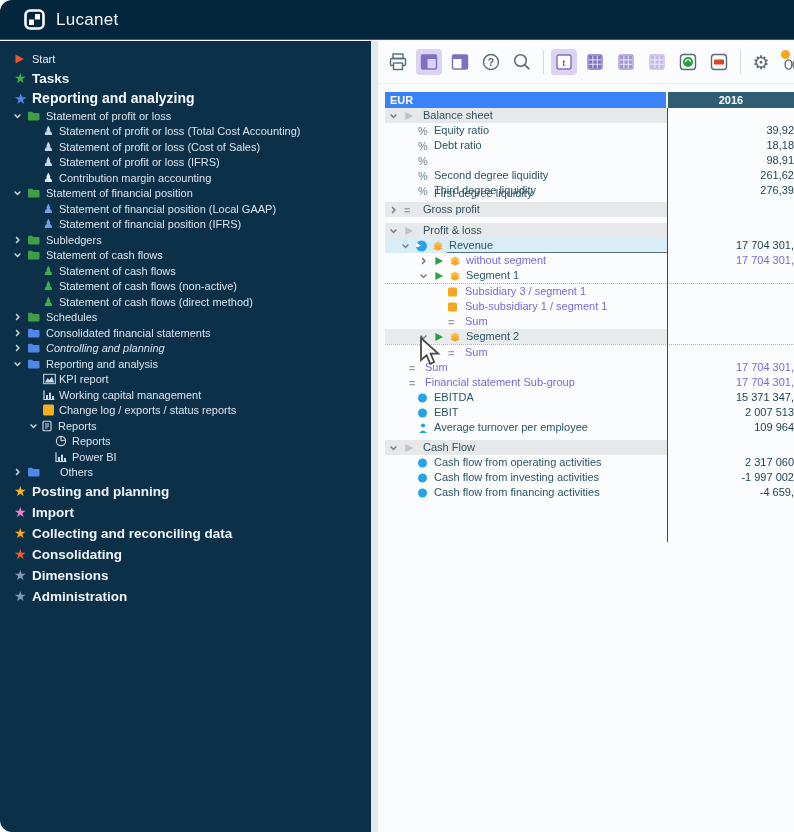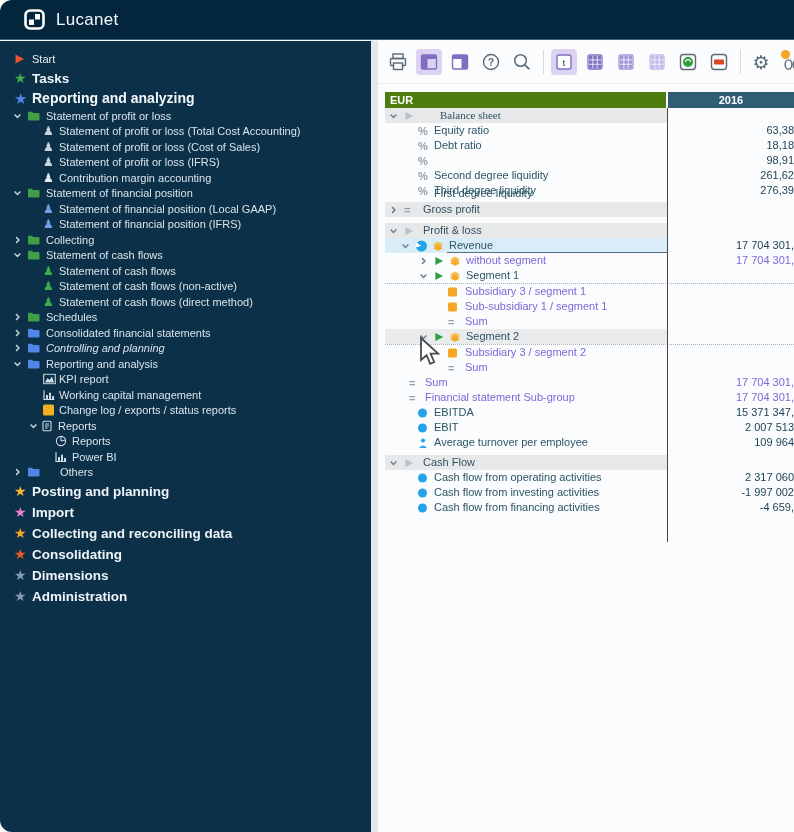--- a/index.html
+++ b/index.html
@@ -20,21 +20,21 @@
   
   .panel{position:absolute;left:378px;top:41px;right:0;bottom:0;background:#fafcfd;}
   .toolbar{height:42px;display:flex;align-items:center;padding-left:7px;border-bottom:1px solid #eceff1;}
   .tbtn{width:26px;height:26px;display:flex;align-items:center;justify-content:center;border-radius:4px;margin-right:5px;flex:0 0 auto;position:relative;}
   .tbtn.active{background:#dcd2f2;}
   .tsep{width:1px;height:24px;background:#d6dbdf;margin:0 7px 0 3px;flex:0 0 auto;}
   .badge{position:absolute;top:1px;left:2px;width:9px;height:9px;border-radius:50%;background:#f5a623;}
   
   .table{position:relative;margin:8px 0 0 7px;width:409px;font-size:11px;}
   .thead{position:relative;height:16px;}
-  .th-eur{position:absolute;left:0;top:0;width:281px;height:16px;background:#4d7c0f;color:#fff;font-weight:bold;line-height:16px;padding-left:5px;box-sizing:border-box;}
+  .th-eur{position:absolute;left:0;top:0;width:281px;height:16px;background:#3b82f6;color:#fff;font-weight:bold;line-height:16px;padding-left:5px;box-sizing:border-box;}
   .th-year{position:absolute;left:283px;top:0;right:0;height:16px;background:#2f5d72;color:#fff;font-weight:bold;line-height:16px;text-align:center;}
   .t-row{position:relative;height:15px;line-height:15px;}
   .t-row .slot{position:absolute;top:50%;transform:translateY(-50%);display:inline-flex;align-items:center;}
   .t-name{position:absolute;left:0;top:0;width:282px;height:100%;}
   .t-label{position:absolute;top:0;white-space:nowrap;color:#2c5564;}
   .t-val{position:absolute;left:283px;right:0;top:0;text-align:right;color:#1d3e50;white-space:nowrap;}
   .band .t-name{background:#e6e8ea;}
   .band .t-label{color:#33525f;}
   .sel .t-name{background:#d9edf8;}
   .uline{position:absolute;left:62px;right:0;bottom:0;height:0;border-bottom:1px solid #53707e;}
@@ -178,21 +178,21 @@
             </svg>
           </span>
         </span>
         <span class="abs" style="left:27px">
           <span class="ic">
             <svg width="13" height="11" viewBox="0 0 13 11">
               <path d="M1 2.2 Q1 1.2 2 1.2 L5 1.2 L6.3 2.5 L11.7 2.5 Q12.5 2.5 12.5 3.4 L12.5 9 Q12.5 10 11.5 10 L2 10 Q1 10 1 9 Z" fill="#3f9e46"></path>
             </svg>
           </span>
         </span>
-        <span class="s-label abs" style="left: 46px;">Collecting</span>
+        <span class="s-label abs" style="left: 46px;">Subledgers</span>
       </div>
       <div class="s-row" style="height: 15.5px;">
         <span class="abs" style="left:13px">
           <span class="ic">
             <svg width="9" height="9" viewBox="0 0 10 10">
               <polyline points="1.8,3.4 5,6.6 8.2,3.4" fill="none" stroke="#c7d4dd" stroke-width="1.6"></polyline>
             </svg>
           </span>
         </span>
         <span class="abs" style="left:27px">
@@ -591,34 +591,34 @@
                   </svg>
                 </span>
               </span>
               <span class="slot" style="left:19px">
                 <span class="ic">
                   <svg width="10" height="10" viewBox="0 0 11 11">
                     <polygon points="1.5,1 10,5.5 1.5,10" fill="#b9c3cb"></polygon>
                   </svg>
                 </span>
               </span>
-              <span class="t-label" style="left: 55px; font-family: Liberation Serif, serif;">Balance sheet</span>
+              <span class="t-label" style="left: 38px;">Balance sheet</span>
             </div>
             <div class="t-val"></div>
           </div>
           <div class="t-row">
             <div class="t-name">
               <span class="slot" style="left:33px">
                 <span class="ic">
                   <span style="color:#93a1ab;font-size:11px;font-weight:bold;">%</span>
                 </span>
               </span>
               <span class="t-label" style="left: 49px;">Equity ratio</span>
             </div>
-            <div class="t-val">63,38</div>
+            <div class="t-val">39,92</div>
           </div>
           <div class="t-row">
             <div class="t-name">
               <span class="slot" style="left:33px">
                 <span class="ic">
                   <span style="color:#93a1ab;font-size:11px;font-weight:bold;">%</span>
                 </span>
               </span>
               <span class="t-label" style="left: 49px;">Debt ratio</span>
             </div>
@@ -833,31 +833,20 @@
               <span class="slot" style="left:64px">
                 <span class="ic">
                   <svg width="12" height="11" viewBox="0 0 12 11">
                     <path d="M1 3.4 L6 1 L11 3.4 L6 5.8 Z" fill="#f6c45e"></path>
                     <path d="M1 5.6 L6 3.2 L11 5.6 L6 8 Z" fill="#f3b13e"></path>
                     <path d="M1 7.8 L6 5.4 L11 7.8 L6 10.2 Z" fill="#f5a623"></path>
                   </svg>
                 </span>
               </span>
               <span class="t-label" style="left: 81px;">Segment 2</span>
-            </div>
-            <div class="t-val"></div>
-          </div>
-          <div class="t-row">
-            <div class="t-name">
-              <span class="slot" style="left:63px">
-                <span class="ic">
-                  <span style="display:inline-block;width:9px;height:9px;background:#f5a623;border-radius:1.5px;"></span>
-                </span>
-              </span>
-              <span class="t-label purple" style="left: 80px;">Subsidiary 3 / segment 2</span>
             </div>
             <div class="t-val"></div>
           </div>
           <div class="t-row">
             <div class="t-name">
               <span class="slot" style="left:63px">
                 <span class="ic">
                   <span style="color:#93a1ab;font-size:11px;font-weight:bold;">=</span>
                 </span>
               </span>

